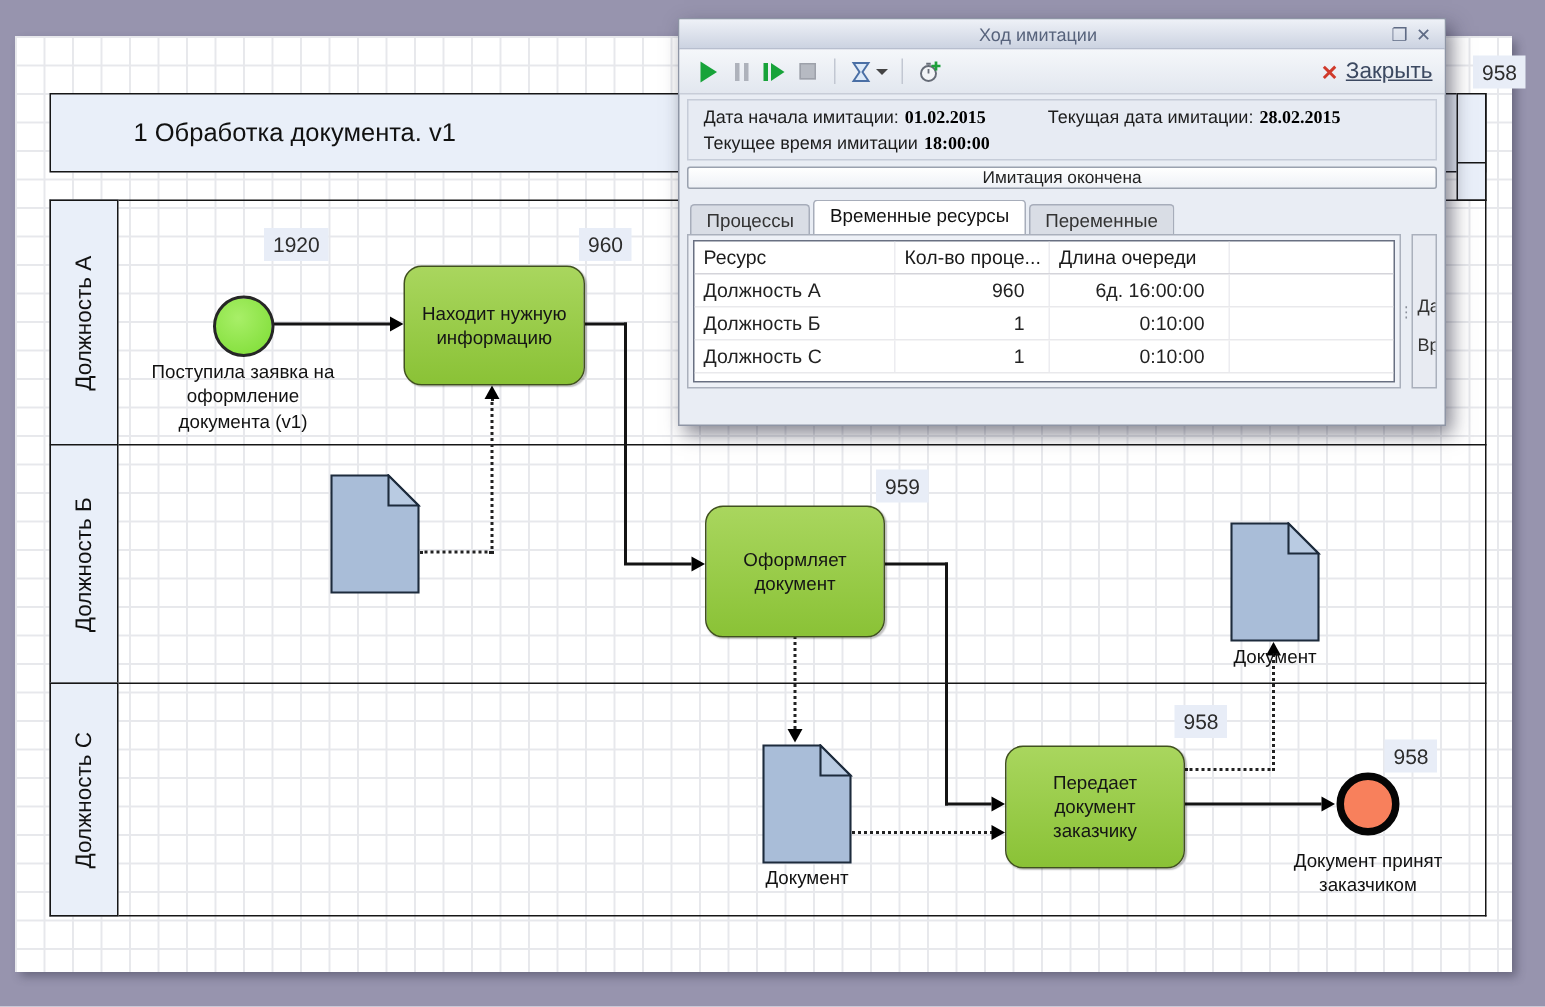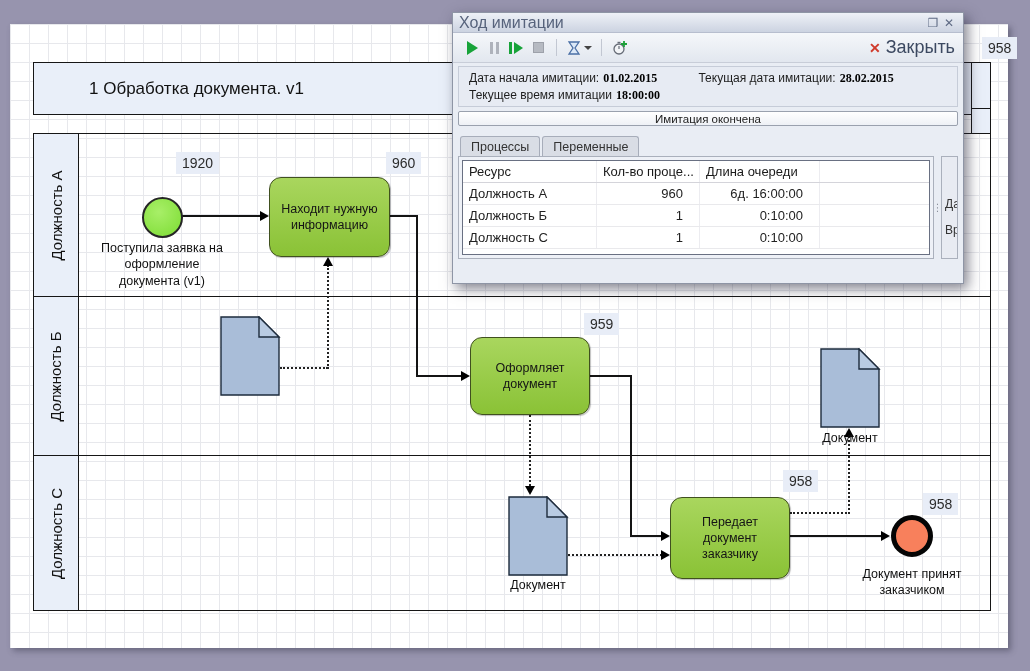--- a/index.html
+++ b/index.html
@@ -79,38 +79,38 @@
     position:absolute; left:452px; top:12px; width:512px; height:272px;
     background:#e9edf4; border:1px solid #8e95a5;
     box-shadow:4px 5px 12px rgba(35,35,55,.55);
     font-size:12px; color:#222;
   }
   .dlg-titlebar {
     height:20px; background:linear-gradient(#eef1f7,#ccd3e1);
     display:flex; align-items:center; padding:0 6px;
     border-bottom:1px solid #b7bece;
   }
-  .dlg-title { flex:1; font-size:16px; color:#57637c; }
+  .dlg-title { flex:1; font-size:12px; color:#57637c;text-align:center; }
   .winbtn { width:16px; text-align:center; color:#5f6b85; font-size:12px; cursor:default; }
   .toolbar {
     height:30px; display:flex; align-items:center; padding:0 8px;
     background:linear-gradient(#f5f7fa,#e2e7ef); border-bottom:1px solid #c8cdd8;
   }
   .tb-sep { width:1px; height:17px; background:#c2c7d2; margin:0 7px; }
   .tb-btn { display:flex; align-items:center; justify-content:center; width:22px; height:22px; border-radius:2px; }
   .i-play { width:0; height:0; border-left:11px solid #17a339; border-top:7px solid transparent; border-bottom:7px solid transparent; }
   .i-pause { width:9px; height:12px; border-left:3px solid #aeb2bb; border-right:3px solid #aeb2bb; }
   .i-step { display:flex; align-items:center; }
   .i-step b { width:3px; height:12px; background:#17a339; margin-right:2px; }
   .i-step i { width:0; height:0; border-left:9px solid #17a339; border-top:6px solid transparent; border-bottom:6px solid transparent; }
   .i-stop { width:11px; height:11px; background:#b6bac2; border:1px solid #9da1aa; }
   .dd-arrow { width:0; height:0; border-top:4px solid #444; border-left:4px solid transparent; border-right:4px solid transparent; margin-left:3px; }
   .closegrp { margin-left:auto; display:flex; align-items:center; gap:5px; }
   .closegrp .x { color:#d03a2b; font-weight:bold; font-size:14px; }
-  .closegrp .t { font-size:18px; color:#3c4961; }
+  .closegrp .t { font-size:15px; color:#3c4961;text-decoration:underline; }
 
   .infopanel {
     margin:3px 5px 0 5px; background:#e7ebf3; border:1px solid #c6ccd8;
     padding:4px 10px 3px 10px;
     display:grid; grid-template-columns:48% 52%; row-gap:2px;
   }
   .inforow { display:flex; align-items:baseline; white-space:nowrap; overflow:hidden; }
   .inflbl { font-size:12px; color:#1d1d1d; margin-right:4px; }
   .infval { font-family:"Liberation Serif", serif; font-weight:bold; font-size:12px; color:#000; }
 
@@ -205,21 +205,21 @@
 
   <div class="startev"></div>
   <div class="badge" style="left:166px;top:128px;">1920</div>
   <div class="nodelabel" style="left:87px;top:216px;width:130px;">Поступила заявка на оформление документа (v1)</div>
 
   <div class="task" style="left:259px;top:153px;width:121px;height:80px;">
     <span>Находит нужную информацию</span>
   </div>
   <div class="badge" style="left:376px;top:128px;">960</div>
 
-  <div class="task" style="left:460px;top:313px;width:120px;height:78px;">
+  <div class="task" style="left:460px;top:313px;width:120px;height:88px;">
     <span>Оформляет документ</span>
   </div>
   <div class="badge" style="left:574px;top:289px;">959</div>
 
   <div class="task" style="left:660px;top:473px;width:120px;height:82px;">
     <span>Передает документ заказчику</span>
   </div>
   <div class="badge" style="left:773px;top:446px;">958</div>
 
   <div class="endev"></div>
@@ -305,20 +305,21 @@
       <span class="infval">18:00:00</span>
     </div>
   </div>
 
   <div class="progress">
     <span>Имитация окончена</span>
   </div>
 
   <div class="tabs">
     <span class="tab">Процессы</span>
+    <span class="tab active">Временные ресурсы</span>
     <span class="tab">Переменные</span>
   </div>
 
   <div class="tablewrap">
     <div class="tablepanel">
       <div class="tablearea">
         <div class="trow head">
           <span class="tc c1">Ресурс</span>
           <span class="tc c2">Кол-во проце...</span>
           <span class="tc c3">Длина очереди</span>

